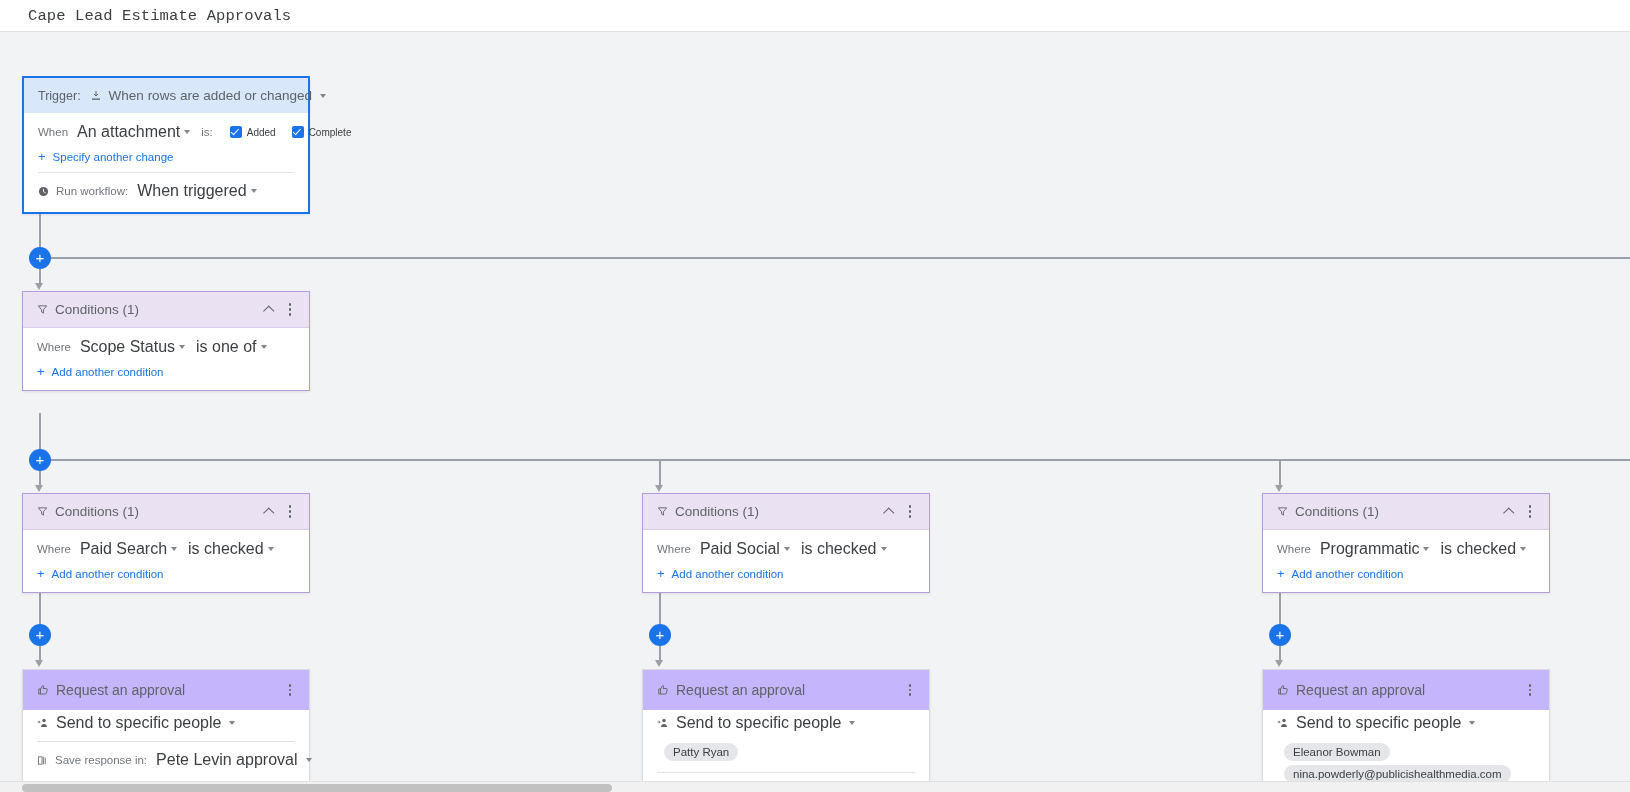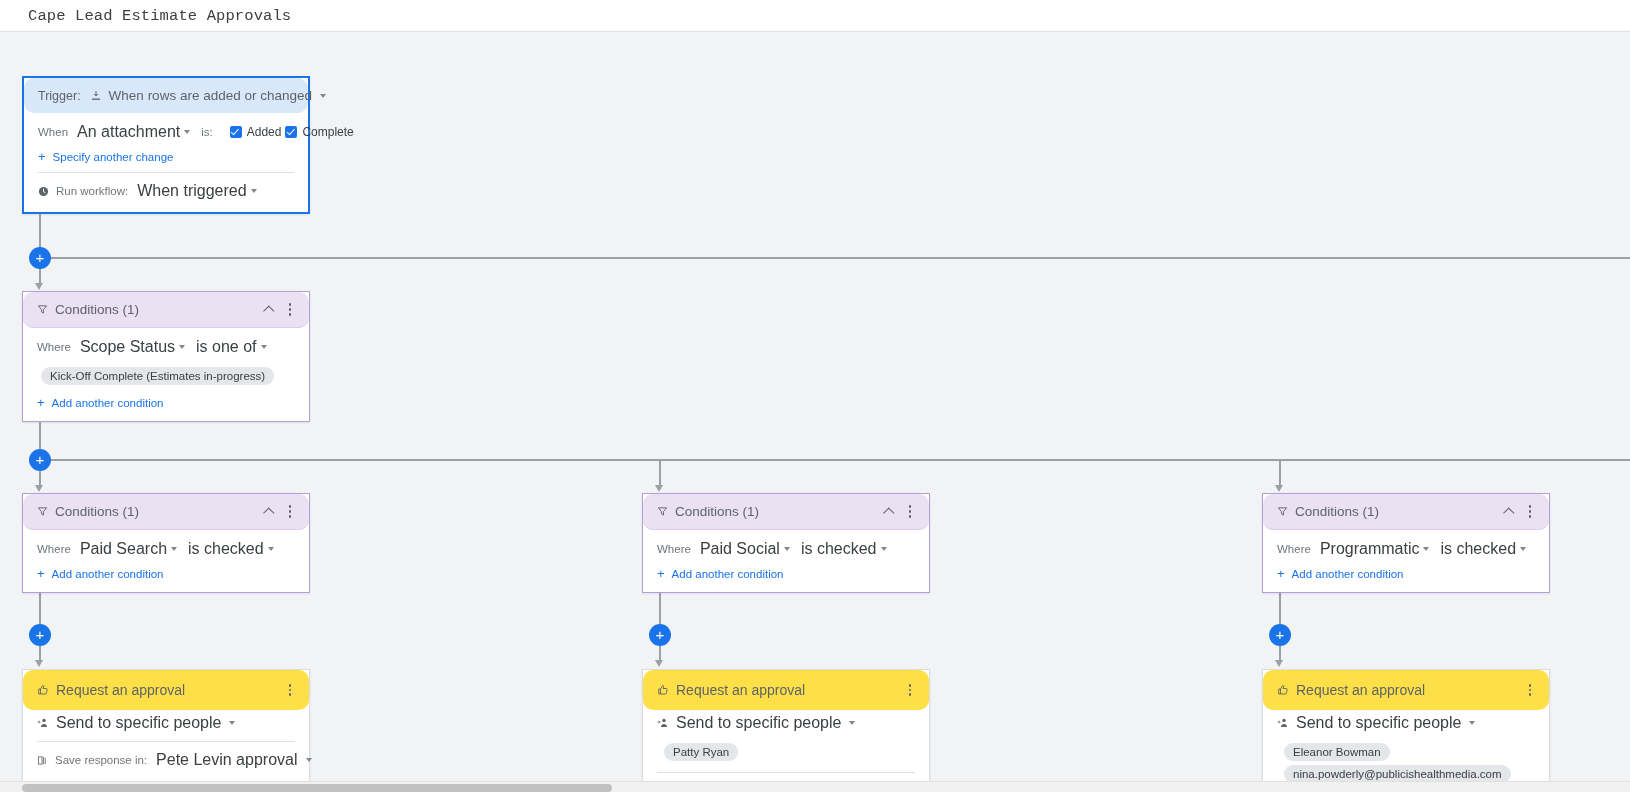--- a/index.html
+++ b/index.html
@@ -45,25 +45,24 @@
     box-shadow: 0 1px 2px rgba(60,64,67,.10);
   }
   .card.trigger { border: 2px solid #1a73e8; }
   .card.cond    { border: 1px solid #b39ddb; }
 
   .card-head {
     display: flex;
     align-items: center;
     height: 36px;
     padding: 0 10px 0 14px;
-    border-radius: 10px;
   }
   .card.trigger .card-head { background: #d9e7fb; height: 35px; }
   .card.cond    .card-head { background: #eae2f3; border-bottom: 1px solid #d9cbe9; }
-  .card.action  .card-head { background: #fde047; height: 40px; }
+  .card.action  .card-head { background: #c4b5fd; height: 40px; }
 
   .head-label {
     font-size: 12.5px;
     color: #5f6368;
     margin-right: 9px;
   }
   .head-title {
     font-size: 13.5px;
     color: #5f6368;
     white-space: nowrap;
@@ -132,21 +131,21 @@
   }
   .ckbox::after {
     content: "";
     position: absolute;
     left: 3.5px; top: 1px;
     width: 3px; height: 6.5px;
     border: solid #fff;
     border-width: 0 1.7px 1.7px 0;
     transform: rotate(42deg);
   }
-  .ck-label { font-size: 12px; color: #3c4043; margin-right: 4px; }
+  .ck-label { font-size: 10px; color: #3c4043; margin-right: 16px; }
 
   .icn { flex: 0 0 auto; margin-right: 7px; display: inline-flex; align-items: center; }
 
   .dots {
     width: 18px; height: 22px;
     display: flex; flex-direction: column;
     align-items: center; justify-content: center;
     cursor: pointer;
   }
   .dots i { width: 2.6px; height: 2.6px; border-radius: 50%; background: #5f6368; margin: 1.1px 0; }
@@ -317,23 +316,20 @@
         </span>
     </div>
     <div class="card-body">
       <div class="row">
         <span class="lbl">Where</span>
         <span class="value">Scope Status</span>
         <span class="caret"></span>
         <span class="value">is one of</span>
         <span class="caret last"></span>
       </div>
-      <div class="row">
-        <span class="chip" style="margin-left:4px;">Kick-Off Complete (Estimates in-progress)</span>
-      </div>
       <div class="row" style="margin-bottom:0;">
         <span class="link">
           <span class="plus">+</span>
           <span>Add another condition</span>
         </span>
       </div>
     </div>
   </div>
 
   <div class="card cond" style="left:22px; top:461px; width:288px;">

